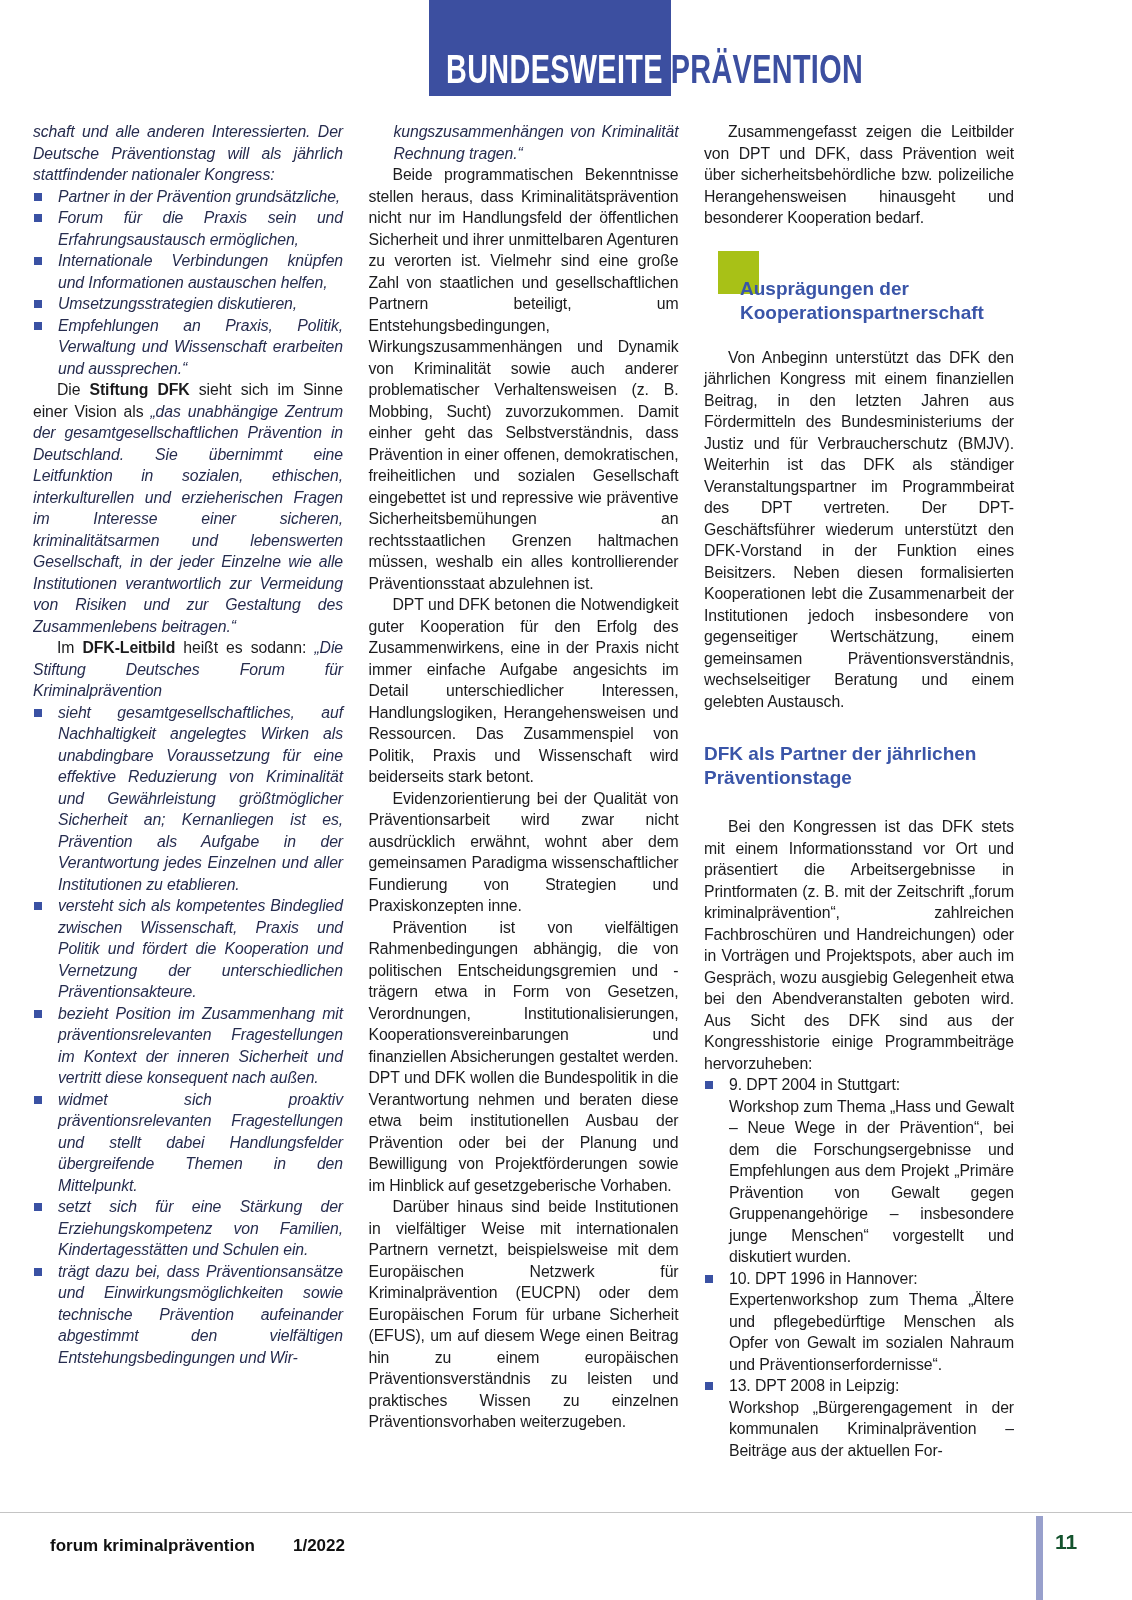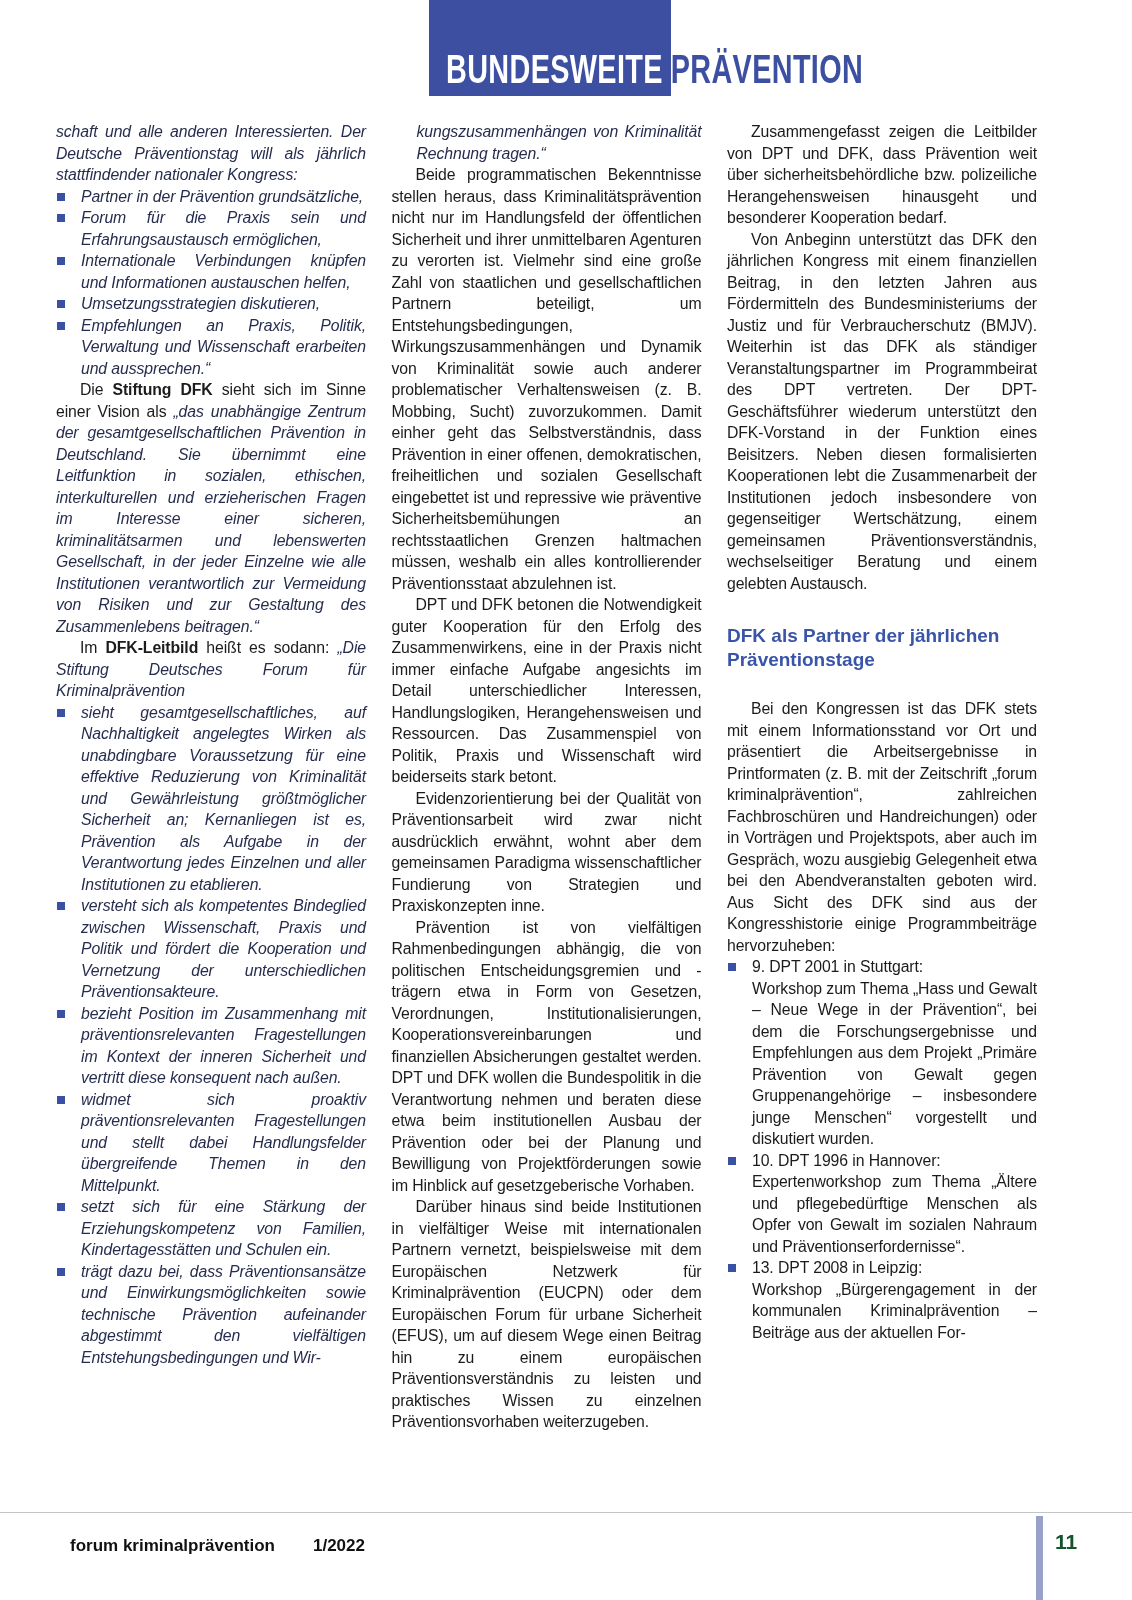--- a/index.html
+++ b/index.html
@@ -8,21 +8,21 @@
 
   
   .hdr-box{position:absolute;left:429px;top:0;width:242px;height:96px;background:#3c4fa0;}
   .hdr-title{position:absolute;left:446px;top:49px;font-size:40px;font-weight:bold;
              white-space:nowrap;transform:scaleX(0.72);transform-origin:left top;
              letter-spacing:0.5px;line-height:1;}
   .hdr-title .w{color:#ffffff;}
   .hdr-title .b{color:#3c4fa0;margin-left:11px;}
 
   
-  .content{position:absolute;left:56px;top:121px;width:981px;height:1375px;
+  .content{position:absolute;left:33px;top:121px;width:981px;height:1375px;
            display:flex;justify-content:space-between;overflow:hidden;}
   .col{width:310px;}
   p{margin:0;font-size:15.8px;line-height:21.5px;text-align:justify;
     hyphens:auto;-webkit-hyphens:auto;overflow-wrap:break-word;letter-spacing:-0.1px;}
   .ind{text-indent:24px;}
   .it{font-style:italic;color:#262c4e;}
   b{font-weight:bold;}
   ul{list-style:none;margin:0;padding:0;}
   li{position:relative;padding-left:25px;font-size:15.8px;line-height:21.5px;
      text-align:justify;hyphens:auto;-webkit-hyphens:auto;overflow-wrap:break-word;
@@ -32,21 +32,21 @@
 
   
   .sec1{position:relative;margin:48px 0 22px 0;padding-left:36px;}
   .green-sq{position:absolute;left:14px;top:-26px;width:41px;height:43px;background:#a8c117;}
   .sec-h{position:relative;font-size:19px;line-height:24px;font-weight:bold;color:#3a55a8;
          text-align:left;hyphens:auto;-webkit-hyphens:auto;}
   .sec2{margin:30px 0 26px 0;}
 
   
   .foot-rule{position:absolute;left:0;top:1512px;width:1132px;height:1px;background:#c4c4c4;}
-  .foot-text{position:absolute;left:50px;top:1536px;font-size:17px;font-weight:bold;color:#111;margin-left:20px;}
+  .foot-text{position:absolute;left:50px;top:1536px;font-size:17px;font-weight:bold;color:#111;}
   .foot-text .issue{margin-left:38px;}
   .page-bar{position:absolute;left:1036px;top:1516px;width:7px;height:84px;background:#98a0cc;}
   .page-num{position:absolute;left:1055px;top:1530px;font-size:21px;font-weight:bold;color:#14532d;}
 </style>
 </head>
 <body>
 
 <div>
 
   <div class="hdr-box"></div>
@@ -81,29 +81,33 @@
       <p class="it cont">kungszusammenhängen von Kriminalität Rechnung tragen.“</p>
       <p class="ind">Beide programmatischen Bekenntnisse stellen heraus, dass Kriminalitätsprävention nicht nur im Handlungsfeld der öffentlichen Sicherheit und ihrer unmittelbaren Agenturen zu verorten ist. Vielmehr sind eine große Zahl von staatlichen und gesellschaftlichen Partnern beteiligt, um Entstehungsbedingungen, Wirkungszusammenhängen und Dynamik von Kriminalität sowie auch anderer problematischer Verhaltensweisen (z. B. Mobbing, Sucht) zuvorzukommen. Damit einher geht das Selbstverständnis, dass Prävention in einer offenen, demokratischen, freiheitlichen und sozialen Gesellschaft eingebettet ist und repressive wie präventive Sicherheitsbemühungen an rechtsstaatlichen Grenzen haltmachen müssen, weshalb ein alles kontrollierender Präventionsstaat abzulehnen ist.</p>
       <p class="ind">DPT und DFK betonen die Notwendigkeit guter Kooperation für den Erfolg des Zusammenwirkens, eine in der Praxis nicht immer einfache Aufgabe angesichts im Detail unterschiedlicher Interessen, Handlungslogiken, Herangehensweisen und Ressourcen. Das Zusammenspiel von Politik, Praxis und Wissenschaft wird beiderseits stark betont.</p>
       <p class="ind">Evidenzorientierung bei der Qualität von Präventionsarbeit wird zwar nicht ausdrücklich erwähnt, wohnt aber dem gemeinsamen Paradigma wissenschaftlicher Fundierung von Strategien und Praxiskonzepten inne.</p>
       <p class="ind">Prävention ist von vielfältigen Rahmenbedingungen abhängig, die von politischen Entscheidungsgremien und -trägern etwa in Form von Gesetzen, Verordnungen, Institutionalisierungen, Kooperationsvereinbarungen und finanziellen Absicherungen gestaltet werden. DPT und DFK wollen die Bundespolitik in die Verantwortung nehmen und beraten diese etwa beim institutionellen Ausbau der Prävention oder bei der Planung und Bewilligung von Projektförderungen sowie im Hinblick auf gesetzgeberische Vorhaben.</p>
       <p class="ind">Darüber hinaus sind beide Institutionen in vielfältiger Weise mit internationalen Partnern vernetzt, beispielsweise mit dem Europäischen Netzwerk für Kriminalprävention (EUCPN) oder dem Europäischen Forum für urbane Sicherheit (EFUS), um auf diesem Wege einen Beitrag hin zu einem europäischen Präventionsverständnis zu leisten und praktisches Wissen zu einzelnen Präventionsvorhaben weiterzugeben.</p>
     </div>
 
     <div class="col">
       <p class="ind">Zusammengefasst zeigen die Leitbilder von DPT und DFK, dass Prävention weit über sicherheitsbehördliche bzw. polizeiliche Herangehensweisen hinausgeht und besonderer Kooperation bedarf.</p>
+      <div class="sec1">
+        <span class="green-sq"></span>
+        <div class="sec-h">Ausprägungen der Kooperationspartnerschaft</div>
+      </div>
       <p class="ind">Von Anbeginn unterstützt das DFK den jährlichen Kongress mit einem finanziellen Beitrag, in den letzten Jahren aus Fördermitteln des Bundesministeriums der Justiz und für Verbraucherschutz (BMJV). Weiterhin ist das DFK als ständiger Veranstaltungspartner im Programmbeirat des DPT vertreten. Der DPT-Geschäftsführer wiederum unterstützt den DFK-Vorstand in der Funktion eines Beisitzers. Neben diesen formalisierten Kooperationen lebt die Zusammenarbeit der Institutionen jedoch insbesondere von gegenseitiger Wertschätzung, einem gemeinsamen Präventionsverständnis, wechselseitiger Beratung und einem gelebten Austausch.</p>
       <div class="sec2">
         <div class="sec-h">DFK als Partner der jährlichen Präventionstage</div>
       </div>
       <p class="ind">Bei den Kongressen ist das DFK stets mit einem Informationsstand vor Ort und präsentiert die Arbeitsergebnisse in Printformaten (z. B. mit der Zeitschrift „forum kriminalprävention“, zahlreichen Fachbroschüren und Handreichungen) oder in Vorträgen und Projektspots, aber auch im Gespräch, wozu ausgiebig Gelegenheit etwa bei den Abendveranstalten geboten wird. Aus Sicht des DFK sind aus der Kongresshistorie einige Programmbeiträge hervorzuheben:</p>
       <ul>
         <li>
             <span class="marker"></span>
-            <div>9. DPT 2001 in Stuttgart:</div>
+            <div>9. DPT 2004 in Stuttgart:</div>
             <div>Workshop zum Thema „Hass und Gewalt – Neue Wege in der Prävention“, bei dem die Forschungsergebnisse und Empfehlungen aus dem Projekt „Primäre Prävention von Gewalt gegen Gruppenangehörige – insbesondere junge Menschen“ vorgestellt und diskutiert wurden.</div>
           </li>
         <li>
             <span class="marker"></span>
             <div>10. DPT 1996 in Hannover:</div>
             <div>Expertenworkshop zum Thema „Ältere und pflegebedürftige Menschen als Opfer von Gewalt im sozialen Nahraum und Präventionserfordernisse“.</div>
           </li>
         <li>
             <span class="marker"></span>
             <div>13. DPT 2008 in Leipzig:</div>

